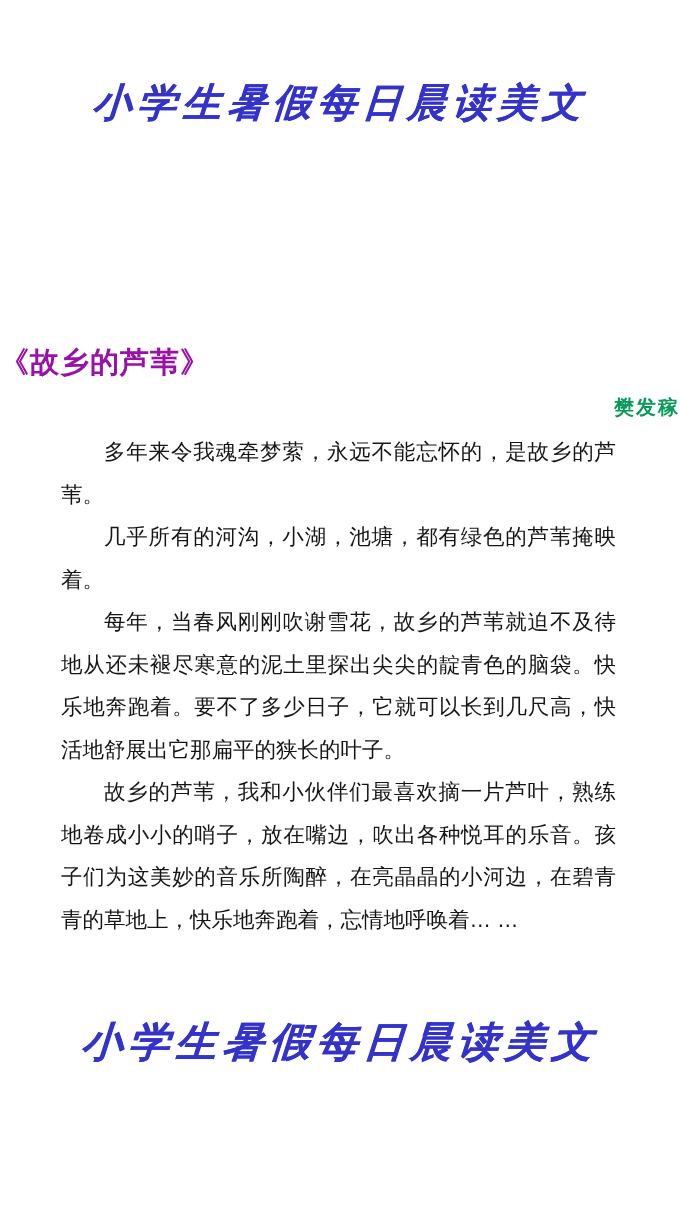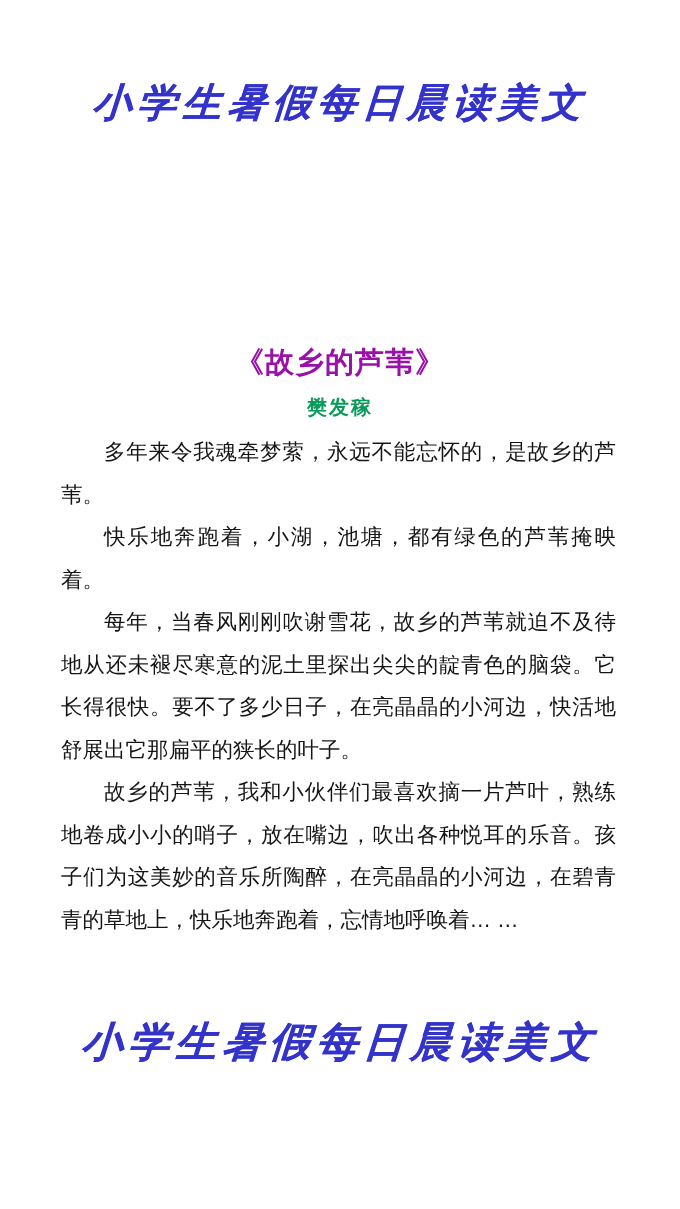--- a/index.html
+++ b/index.html
@@ -38,33 +38,32 @@
     text-shadow: 0.5px 0 0 var(--banner);
     transform: skewX(-4deg);
   }
   .banner.top { top: 80px; }
   .banner.bottom { top: 1018px; font-size: 41px; }
   .doc-title {
     position: absolute;
     top: 344px;
     left: 0;
     width: 100%;
-    text-align: center;
     color: var(--title);
     font-size: 29px;
     font-weight: bold;
     letter-spacing: 1px;
     line-height: 1.3;
   }
   .doc-author {
     position: absolute;
     top: 394px;
     left: 0;
     width: 100%;
-    text-align: center;
+    text-align: right;
     color: var(--author);
     font-size: 20px;
     font-weight: bold;
     letter-spacing: 2px;
     line-height: 1.3;
   }
   .doc-body {
     position: absolute;
     top: 431px;
     left: 61px;
@@ -86,20 +85,20 @@
 <div class="page">
 
   <div class="banner top">小学生暑假每日晨读美文</div>
 
   <div class="doc-title">《故乡的芦苇》</div>
 
   <div class="doc-author">樊发稼</div>
 
   <div class="doc-body">
     <p>多年来令我魂牵梦萦，永远不能忘怀的，是故乡的芦苇。</p>
-    <p>快乐地奔跑着，小湖，池塘，都有绿色的芦苇掩映着。</p>
-    <p>每年，当春风刚刚吹谢雪花，故乡的芦苇就迫不及待地从还未褪尽寒意的泥土里探出尖尖的靛青色的脑袋。它长得很快。要不了多少日子，在亮晶晶的小河边，快活地舒展出它那扁平的狭长的叶子。</p>
+    <p>几乎所有的河沟，小湖，池塘，都有绿色的芦苇掩映着。</p>
+    <p>每年，当春风刚刚吹谢雪花，故乡的芦苇就迫不及待地从还未褪尽寒意的泥土里探出尖尖的靛青色的脑袋。快乐地奔跑着。要不了多少日子，它就可以长到几尺高，快活地舒展出它那扁平的狭长的叶子。</p>
     <p>故乡的芦苇，我和小伙伴们最喜欢摘一片芦叶，熟练地卷成小小的哨子，放在嘴边，吹出各种悦耳的乐音。孩子们为这美妙的音乐所陶醉，在亮晶晶的小河边，在碧青青的草地上，快乐地奔跑着，忘情地呼唤着… …</p>
   </div>
 
   <div class="banner bottom">小学生暑假每日晨读美文</div>
 
 </div>
 
 </body></html>

